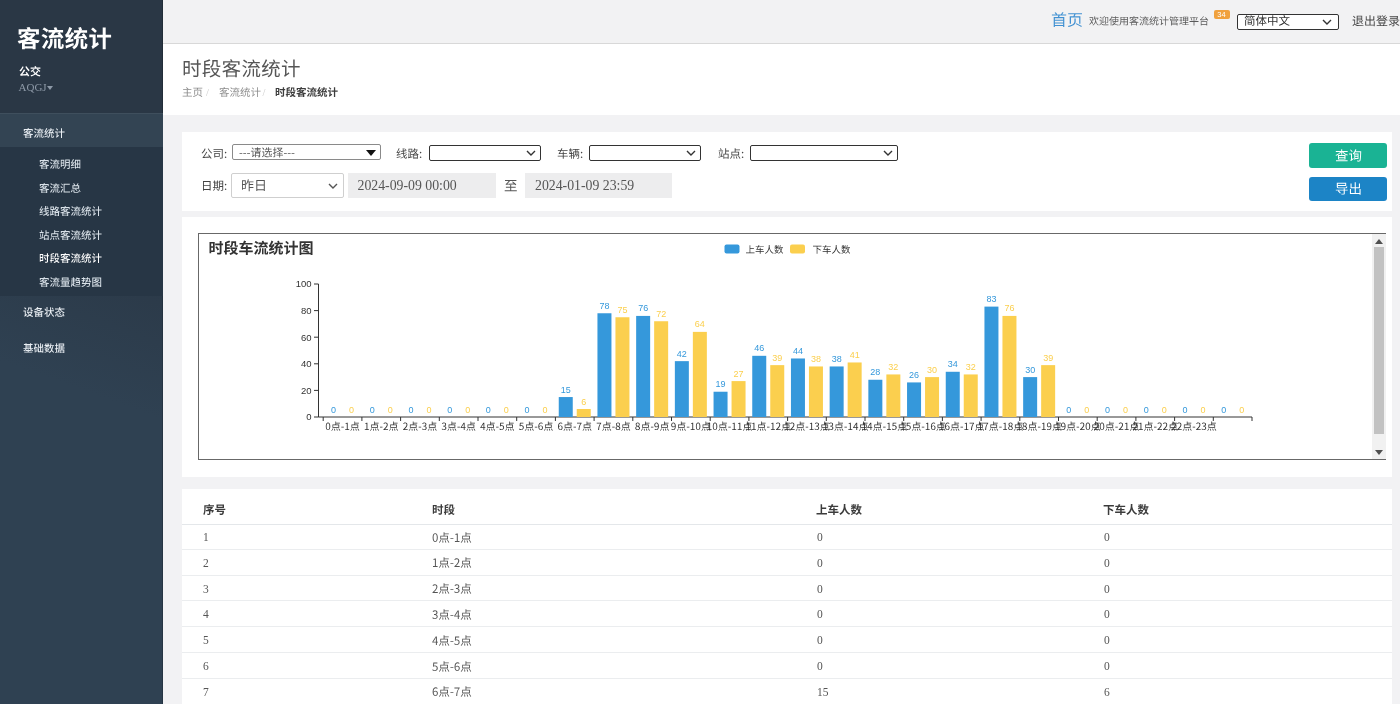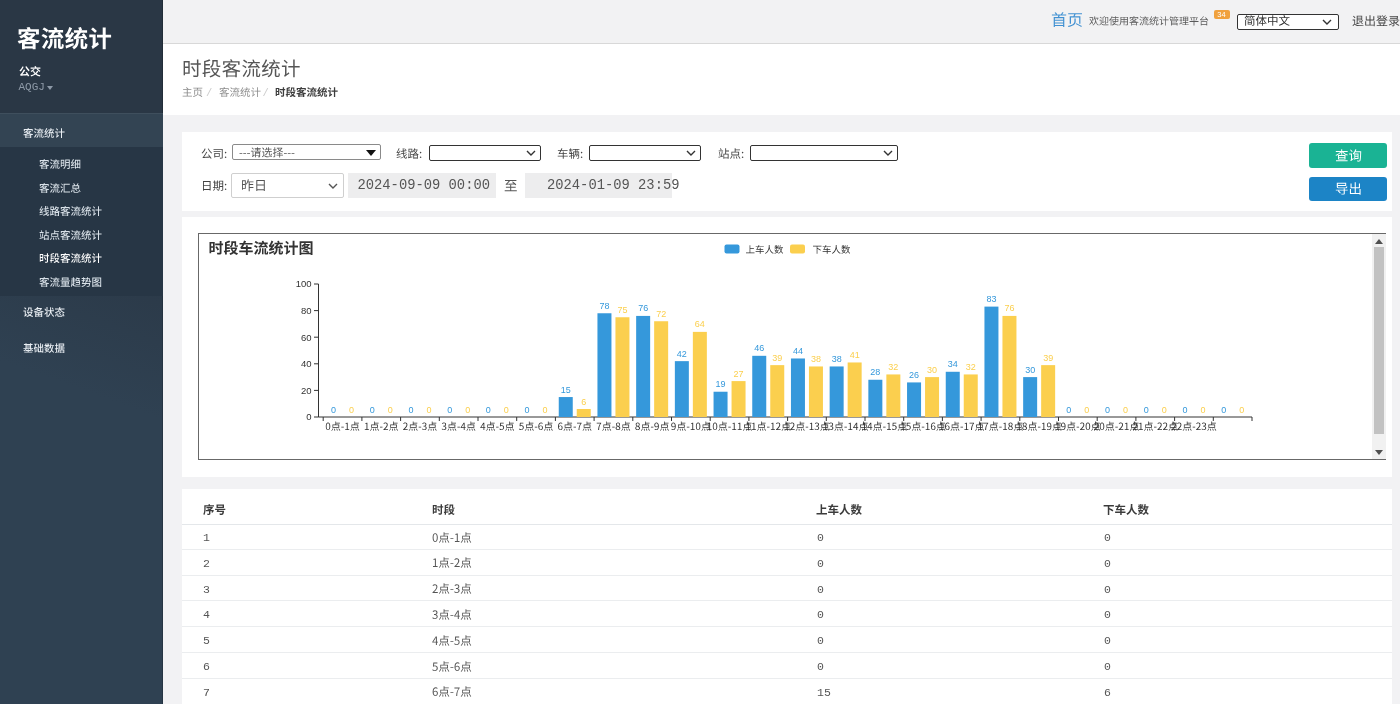--- a/index.html
+++ b/index.html
@@ -1,17 +1,17 @@
 <!DOCTYPE html>
 <html><head><meta charset="utf-8"><style>
 *{margin:0;padding:0;box-sizing:border-box}
 html,body{width:1400px;height:704px;overflow:hidden;font-family:"Liberation Sans",sans-serif}
 #page{position:relative;width:1400px;height:704px;background:#f2f2f4}
 .ab{position:absolute}
-.num{font-family:Liberation Mono, monospace}
+.num{font-family:Liberation Serif, serif}
 </style></head><body>
 <div id="page">
     <div class="ab" style="left:163px;top:0px;width:1237px;height:44px;background:#f2f2f3;border-bottom:1px solid #d8d8d8"></div>
     <div class="ab" style="left:163px;top:44px;width:1237px;height:71px;background:#fff"></div>
     <div class="ab" style="left:163px;top:115px;width:1237px;height:589px;background:#f2f2f4"></div>
     <div class="ab" style="left:181.5px;top:131.5px;width:1210px;height:79px;background:#fff"></div>
     <div class="ab" style="left:181.5px;top:217px;width:1210px;height:260px;background:#fff"></div>
     <div class="ab" style="left:181.5px;top:488.5px;width:1210px;height:215.5px;background:#fff"></div>
     <div class="ab" style="left:0;top:0;width:163px;height:704px;background:linear-gradient(200deg,#2a3745 0%,#2a3745 30%,#2f4152 55%,#2f4152 100%);border-right:1px solid rgba(0,0,0,.18)"></div>
     <div class="ab" style="left:0px;top:112.5px;width:163px;height:34px;background:#334453;border-top:1px solid rgba(255,255,255,.06)"></div>
@@ -120,21 +120,21 @@
     </svg>
     <svg class="ab" style="left:328px;top:182px" width="10" height="8">
       <polyline points="1,2 5,6 9,2" fill="none" stroke="#555" stroke-width="1.4"></polyline>
     </svg>
     <div class="ab" style="left:348px;top:172.8px;width:148px;height:25.4px;background:#ededee"></div>
     <div class="ab num" style="left:357.5px;top:178.5px;font-size:13.8px;color:#555;font-weight:normal;white-space:nowrap;line-height:1;">2024-09-09 00:00</div>
     <svg style="position:absolute;left:504px;top:178.69px" width="15" height="17">
       <path d="M2 5.9C2.5 5.7 3.2 5.7 10.6 5.4C10.9 5.7 11.2 6 11.4 6.3L12.3 5.7C11.6 4.8 10 3.5 8.8 2.6L8 3.1C8.6 3.5 9.2 4 9.7 4.5L3.4 4.8C4.3 4 5.1 3 6 2H12.4V1H1V2H4.6C3.8 3 2.9 4 2.6 4.3C2.2 4.6 1.9 4.8 1.6 4.9C1.8 5.2 1.9 5.7 2 5.9ZM6.2 6V7.8H1.9V8.7H6.2V11.2H0.7V12.2H12.8V11.2H7.2V8.7H11.7V7.8H7.2V6Z" fill="#555555"></path>
     </svg>
     <div class="ab" style="left:525px;top:172.8px;width:147px;height:25.4px;background:#ededee"></div>
-    <div class="ab num" style="left:535px;top:178.5px;font-size:13.8px;color:#555;font-weight:normal;white-space:nowrap;line-height:1;margin-left:12px;">2024-01-09 23:59</div>
+    <div class="ab num" style="left:535px;top:178.5px;font-size:13.8px;color:#555;font-weight:normal;white-space:nowrap;line-height:1;">2024-01-09 23:59</div>
     <div class="ab" style="left:1309px;top:143.3px;width:78px;height:25.2px;background:#1ab394;border-radius:3px"></div>
     <svg style="position:absolute;left:1334.5px;top:148.69px" width="29" height="17">
       <path d="M4 8.7H9.4V9.8H4ZM4 6.9H9.4V8H4ZM3 6.1V10.5H10.5V6.1ZM1 11.3V12.3H12.6V11.3ZM6.2 0.3V2H0.8V2.9H5.1C4 4.2 2.1 5.3 0.5 5.9C0.7 6.1 1 6.5 1.1 6.7C3 6 5 4.5 6.2 2.9V5.7H7.2V2.9C8.5 4.5 10.5 5.9 12.3 6.6C12.5 6.3 12.8 5.9 13 5.8C11.3 5.2 9.5 4.1 8.3 2.9H12.7V2H7.2V0.3Z M15 1.1C15.7 1.8 16.5 2.6 16.9 3.2L17.6 2.5C17.2 2 16.4 1.1 15.7 0.6ZM14.1 4.5V5.5H16V10.1C16 10.7 15.6 11.1 15.3 11.3C15.5 11.5 15.8 11.9 15.8 12.1C16.1 11.9 16.4 11.6 18.7 9.9C18.6 9.7 18.4 9.3 18.4 9L17 10V4.5ZM20.3 0.3C19.8 2 18.8 3.7 17.7 4.8C18 4.9 18.4 5.3 18.6 5.4C19.1 4.8 19.7 4.1 20.1 3.2H25.2C25 8.9 24.8 11 24.4 11.5C24.2 11.7 24.1 11.7 23.8 11.7C23.5 11.7 22.8 11.7 21.9 11.6C22.1 11.9 22.2 12.3 22.3 12.6C23 12.6 23.8 12.7 24.2 12.6C24.7 12.6 25 12.4 25.3 12.1C25.8 11.4 26 9.2 26.2 2.8C26.2 2.7 26.2 2.3 26.2 2.3H20.6C20.9 1.7 21.2 1.1 21.4 0.5ZM22.6 7.7V9.1H20.2V7.7ZM22.6 6.8H20.2V5.4H22.6ZM19.3 4.5V10.8H20.2V10H23.5V4.5Z" fill="#ffffff"></path>
     </svg>
     <div class="ab" style="left:1309px;top:176.6px;width:78px;height:24.6px;background:#1c84c6;border-radius:3px"></div>
     <svg style="position:absolute;left:1334.5px;top:181.69px" width="29" height="17">
       <path d="M2.8 9.2C3.7 9.9 4.7 10.9 5 11.6L5.8 10.9C5.4 10.3 4.5 9.3 3.6 8.6H8.7V11.5C8.7 11.7 8.7 11.7 8.4 11.7C8.1 11.7 7.2 11.8 6.2 11.7C6.3 12 6.5 12.4 6.5 12.6C7.8 12.6 8.7 12.6 9.1 12.5C9.6 12.4 9.8 12.1 9.8 11.5V8.6H12.7V7.7H9.8V6.6H8.7V7.7H0.8V8.6H3.5ZM1.8 1.2V4.8C1.8 6 2.5 6.3 4.7 6.3C5.2 6.3 9.6 6.3 10.1 6.3C11.8 6.3 12.3 6 12.4 4.6C12.1 4.5 11.7 4.4 11.4 4.3C11.3 5.3 11.2 5.5 10 5.5C9.1 5.5 5.4 5.5 4.6 5.5C3.1 5.5 2.9 5.3 2.9 4.7V4H11.2V0.8H1.8ZM2.9 1.7H10.2V3.1H2.9Z M14.9 7V11.9H24.5V12.7H25.6V7H24.5V10.9H20.8V6.2H25V1.5H23.9V5.2H20.8V0.3H19.7V5.2H16.6V1.5H15.5V6.2H19.7V10.9H16V7Z" fill="#ffffff"></path>
     </svg>
     <div class="ab" style="left:197.5px;top:233px;width:1188.5px;height:227px;border:1px solid #686868;background:#fff"></div>
     <svg class="ab" style="left:198.5px;top:234px" width="1173" height="225">

